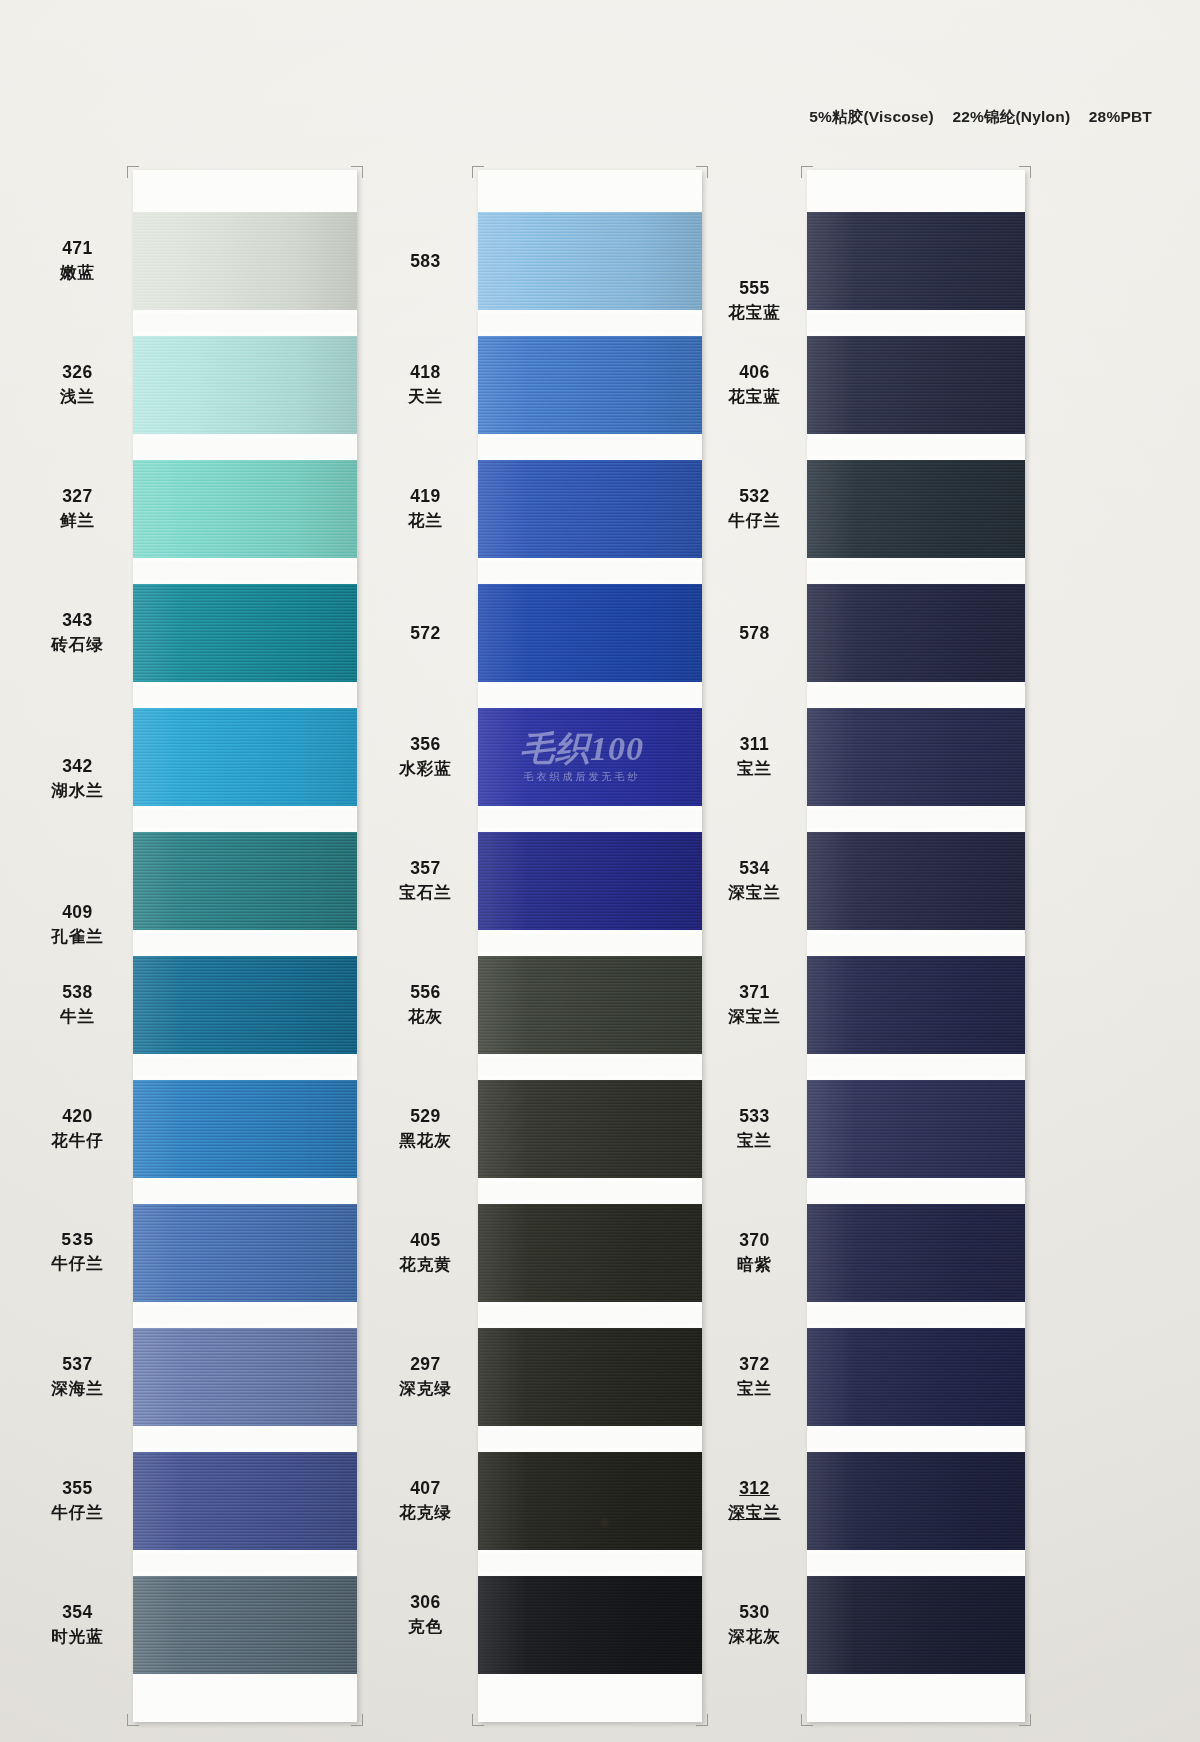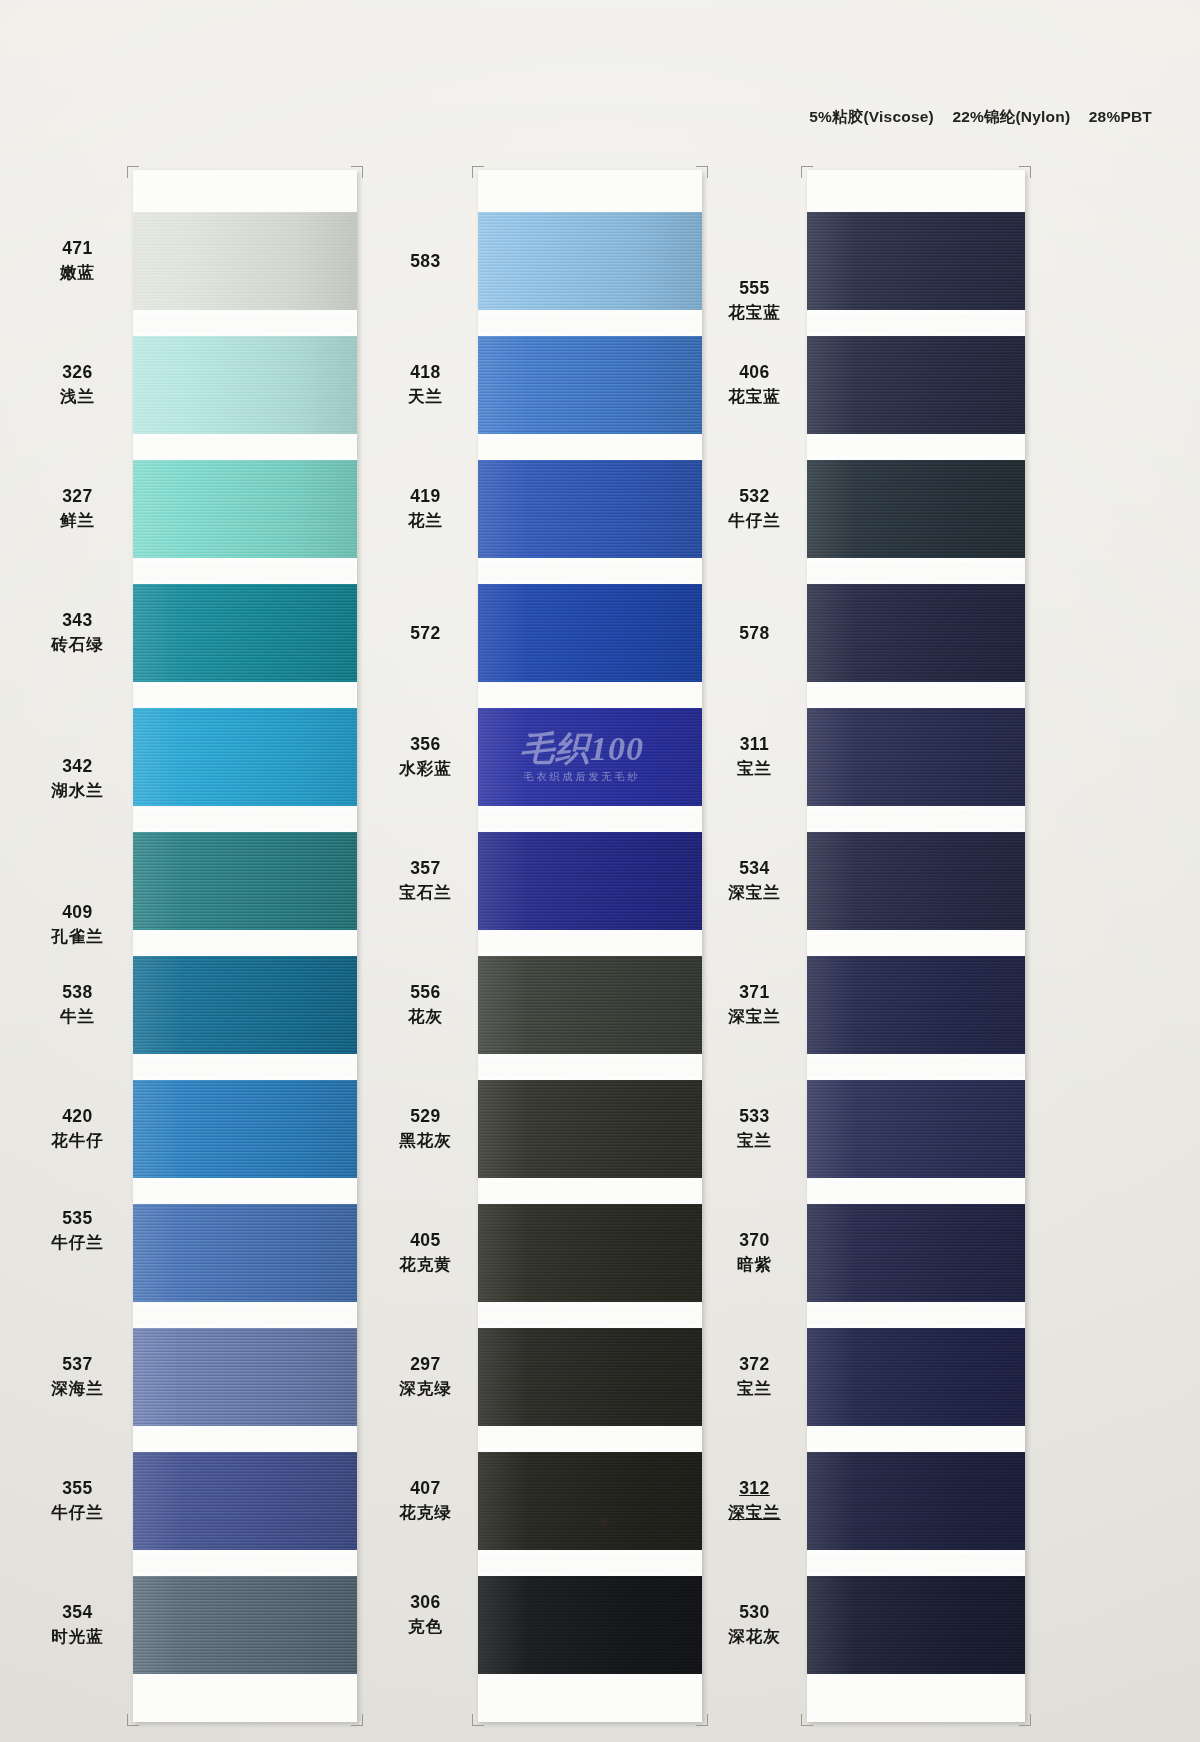--- a/index.html
+++ b/index.html
@@ -377,21 +377,21 @@
       <div class="name">孔雀兰</div>
     </div>
     <div class="label" style="top: 810px;">
       <div class="code">538</div>
       <div class="name">牛兰</div>
     </div>
     <div class="label" style="top: 934px;">
       <div class="code">420</div>
       <div class="name">花牛仔</div>
     </div>
-    <div class="label" style="top: 1036px;">
+    <div class="label" style="top: 1058px; font-family: Liberation Mono, monospace;">
       <div class="code">535</div>
       <div class="name">牛仔兰</div>
     </div>
     <div class="label" style="top: 1182px;">
       <div class="code">537</div>
       <div class="name">深海兰</div>
     </div>
     <div class="label" style="top: 1306px;">
       <div class="code">355</div>
       <div class="name">牛仔兰</div>

